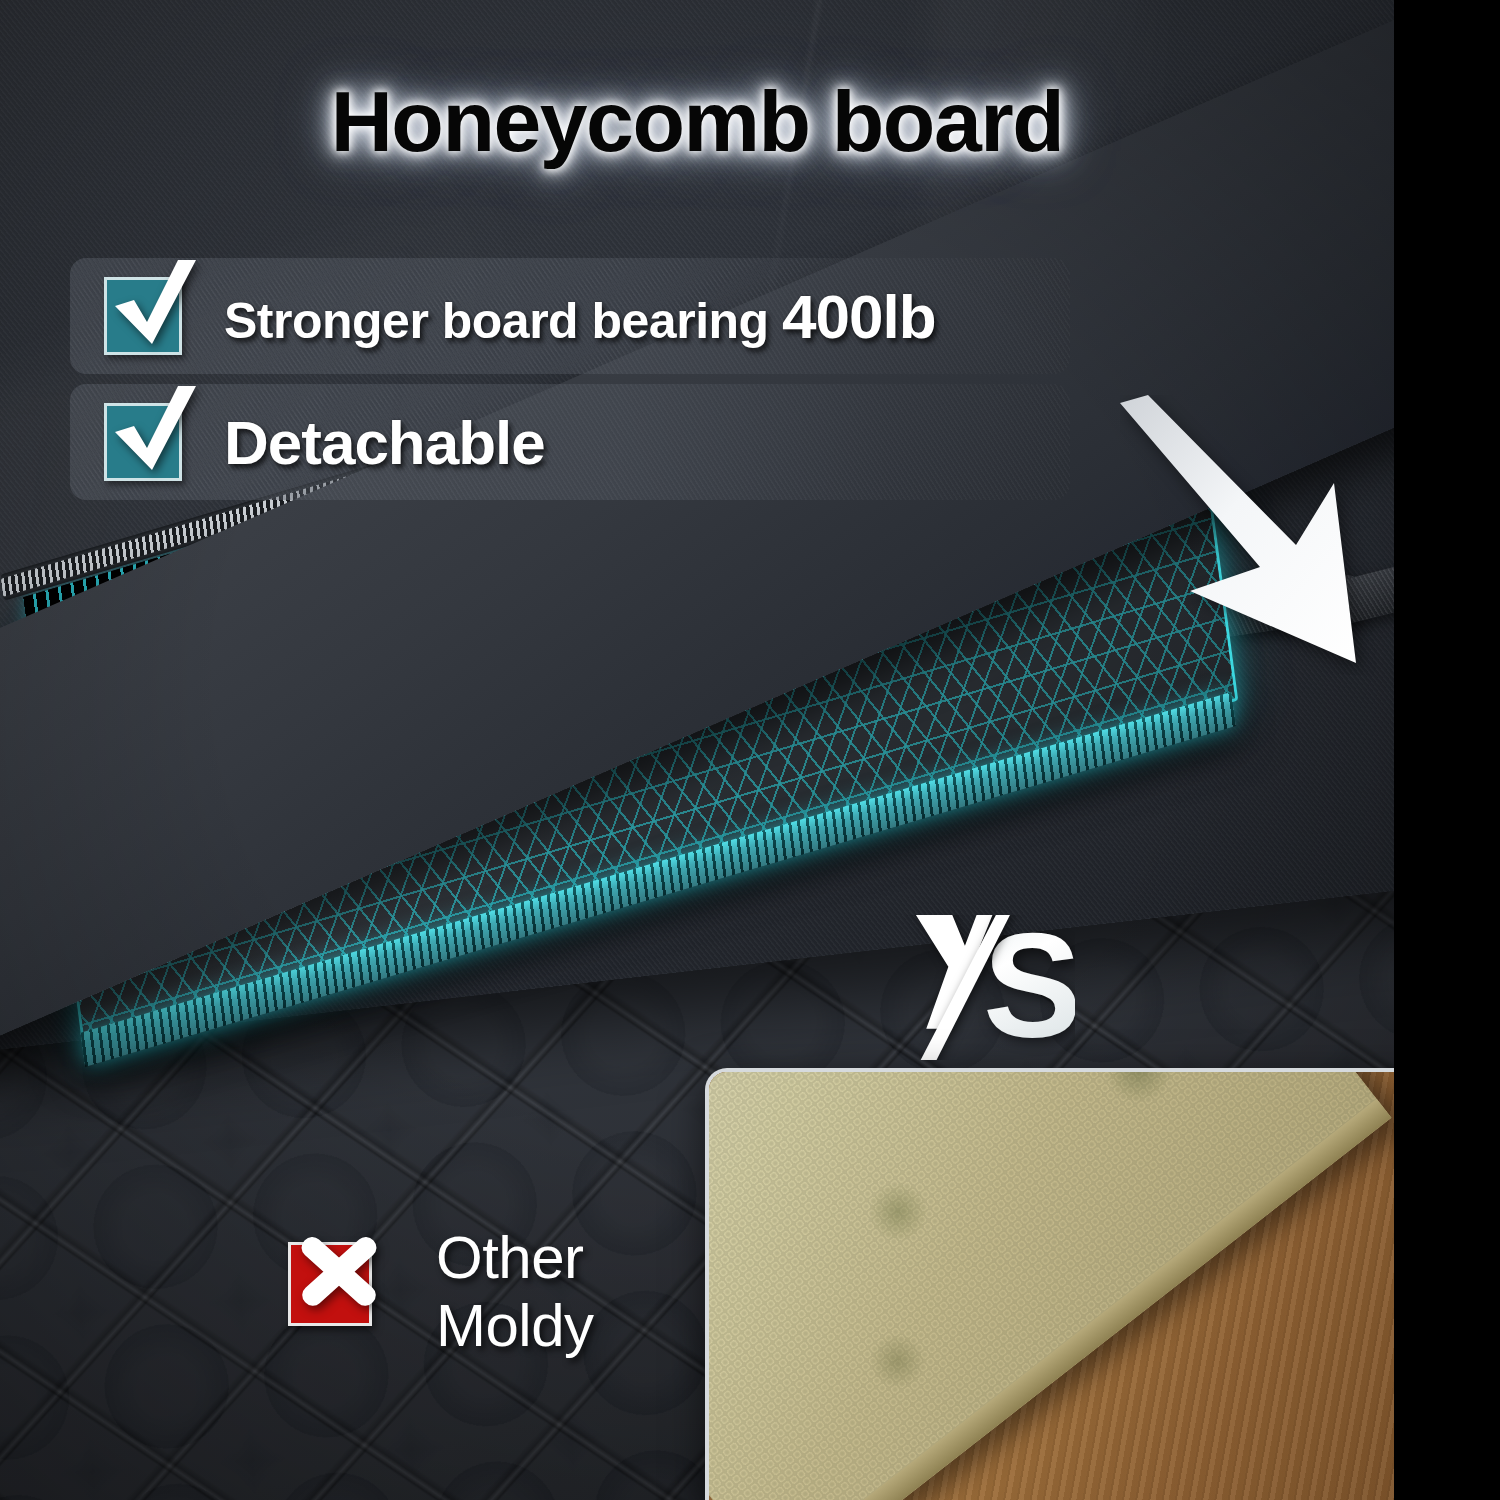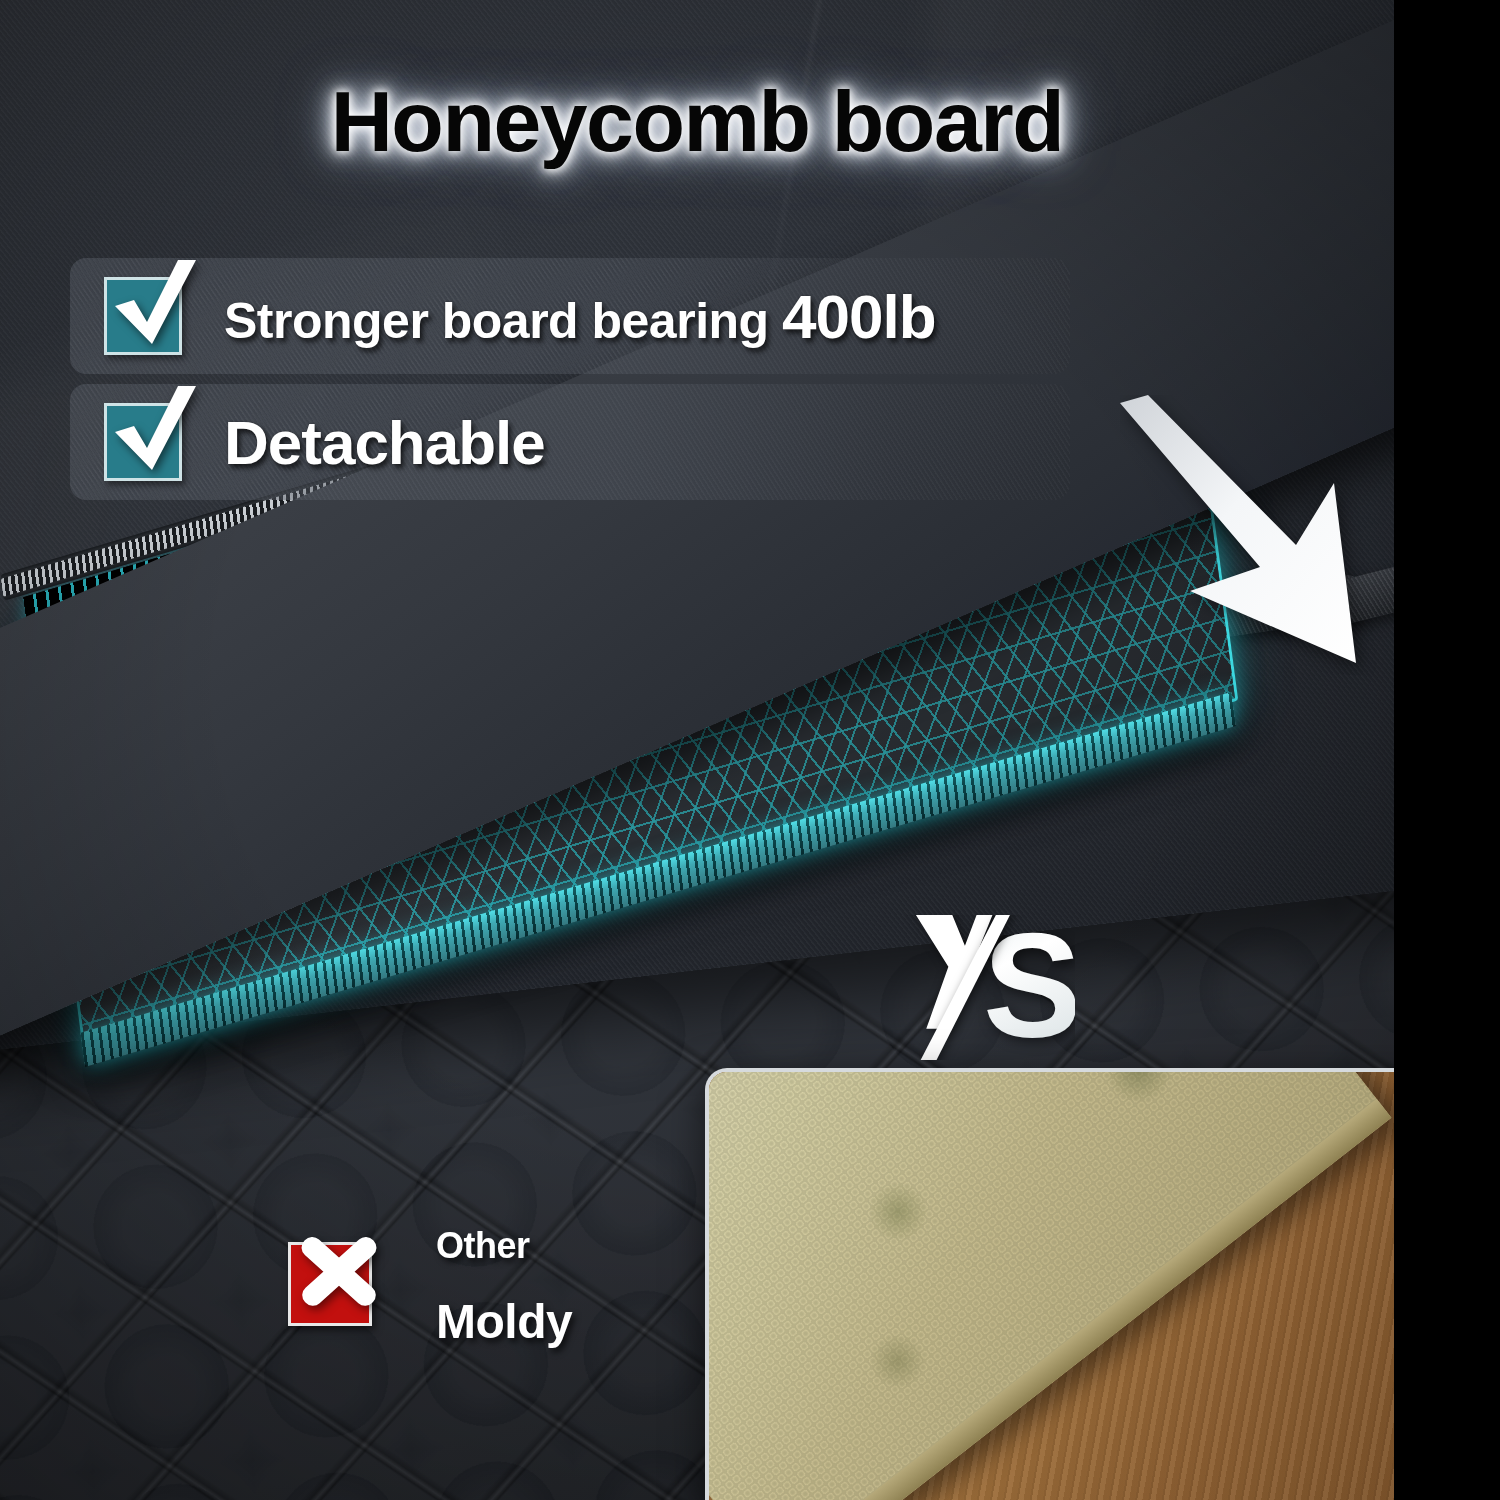--- a/index.html
+++ b/index.html
@@ -360,31 +360,30 @@
     overflow: visible;
   }
   .other-text {
     position: absolute;
     left: 148px;
     top: 0;
     color: #ffffff;
     text-shadow: 3px 4px 6px rgba(0,0,0,0.7);
   }
   .other-text .line1 {
-    font-size: 36px;
-    font-weight: 700;
+    font-size: 60px;
+    font-weight: 400;
     letter-spacing: -0.5px;
     line-height: 1.0;
   }
   .other-text .line2 {
-    font-size: 48px;
-    font-weight: bold;
+    font-size: 60px;
+    font-weight: normal;
     letter-spacing: -0.5px;
     line-height: 1.25;
-    margin-top: 28px;
   }
 
   
   .photo {
     position: absolute;
     left: 705px;
     top: 1068px;
     width: 740px;
     height: 432px;
     border-radius: 22px 22px 0 0;

